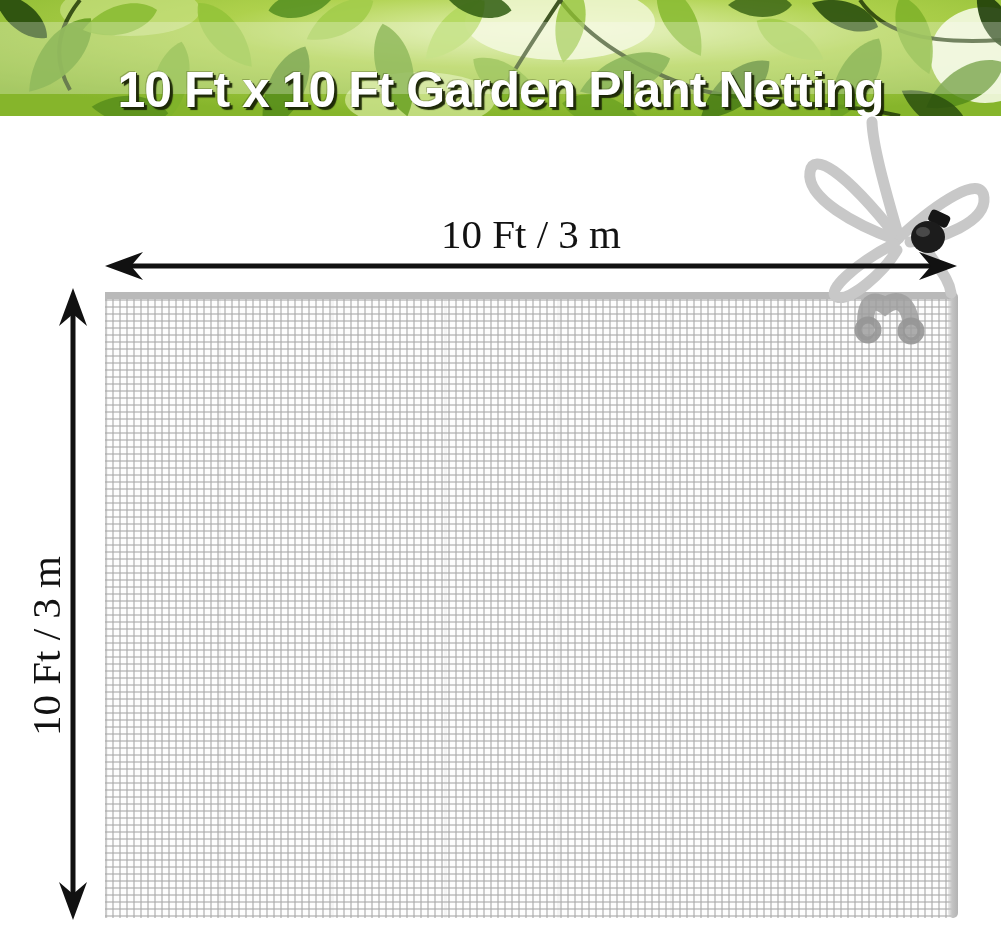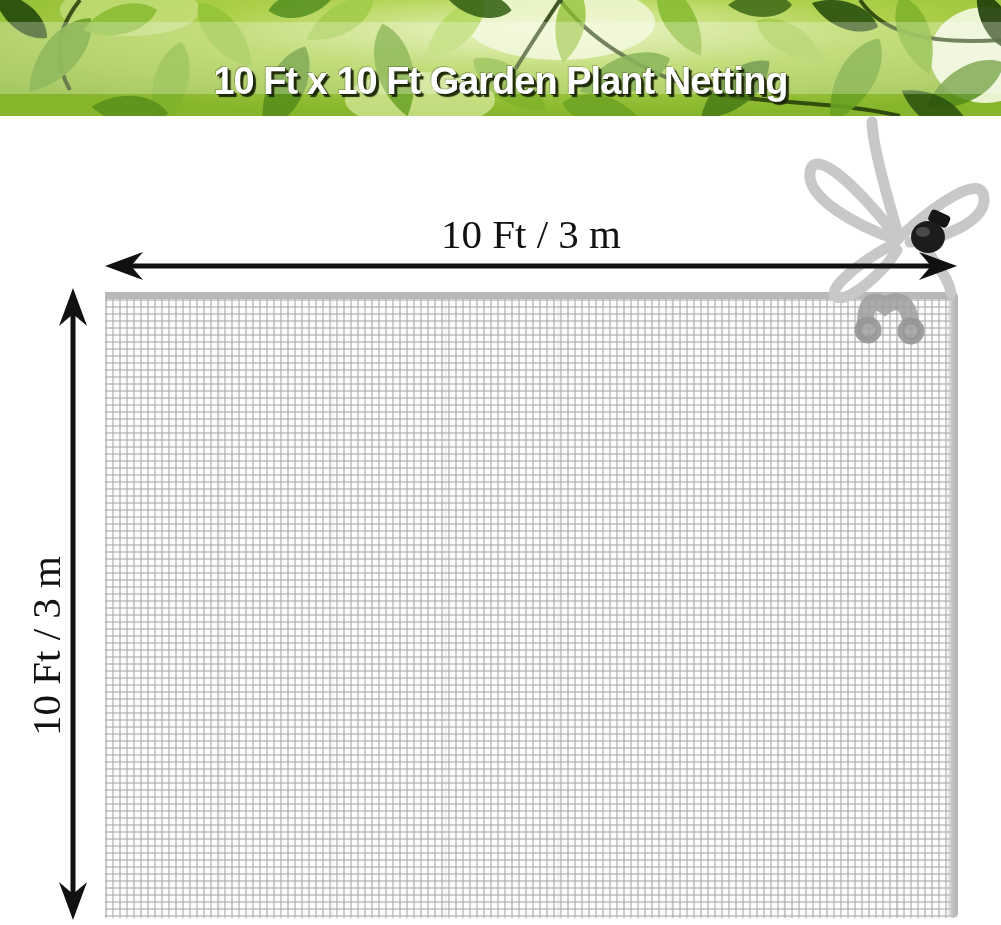--- a/index.html
+++ b/index.html
@@ -6,21 +6,21 @@
   .stage{
     position:relative;width:1001px;height:925px;overflow:hidden;
     background:#ffffff;font-family:"Liberation Sans","DejaVu Sans",sans-serif;
   }
   
   .banner{position:absolute;left:0;top:0;width:1001px;height:116px;overflow:hidden;}
   .banner svg{position:absolute;left:0;top:0;width:100%;height:100%;display:block;}
   .banner-title{
     position:absolute;left:50%;top:56px;transform:translate(-50%,-50%);
     white-space:nowrap;color:var(--title-color,#fff);
-    font-size:38px;font-weight:bold;letter-spacing:-1px;
+    font-size:50px;font-weight:bold;letter-spacing:-1px;
     text-shadow:3px 3px 1px rgba(26,37,5,.95),1px 1px 0 rgba(26,37,5,.9),-1px -1px 0 rgba(26,37,5,.25);
   }
   
   .netting{
     position:absolute;left:105px;top:292px;width:851px;height:626px;
     background-color:#fdfdfd;
     background-image:
       repeating-linear-gradient(to right,  rgba(168,168,168,.55) 0 2px, rgba(255,255,255,0) 2px 7px),
       repeating-linear-gradient(to bottom, rgba(168,168,168,.55) 0 2px, rgba(255,255,255,0) 2px 7px),
       repeating-linear-gradient(to right,  rgba(130,130,130,.07) 0 3px, rgba(255,255,255,0) 3px 113px);

